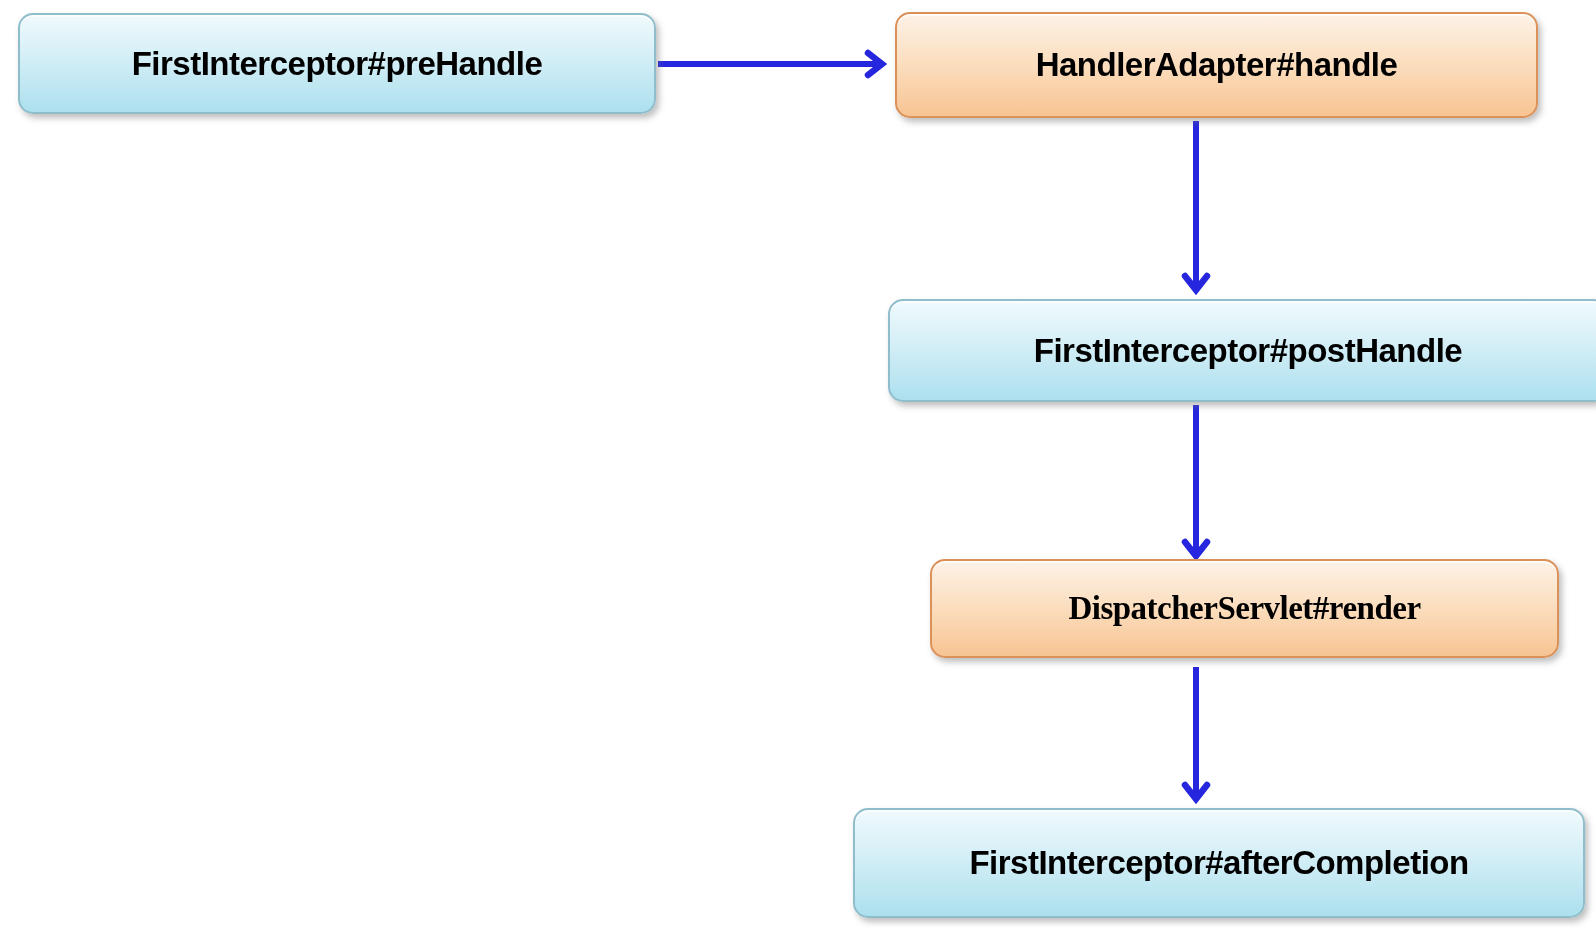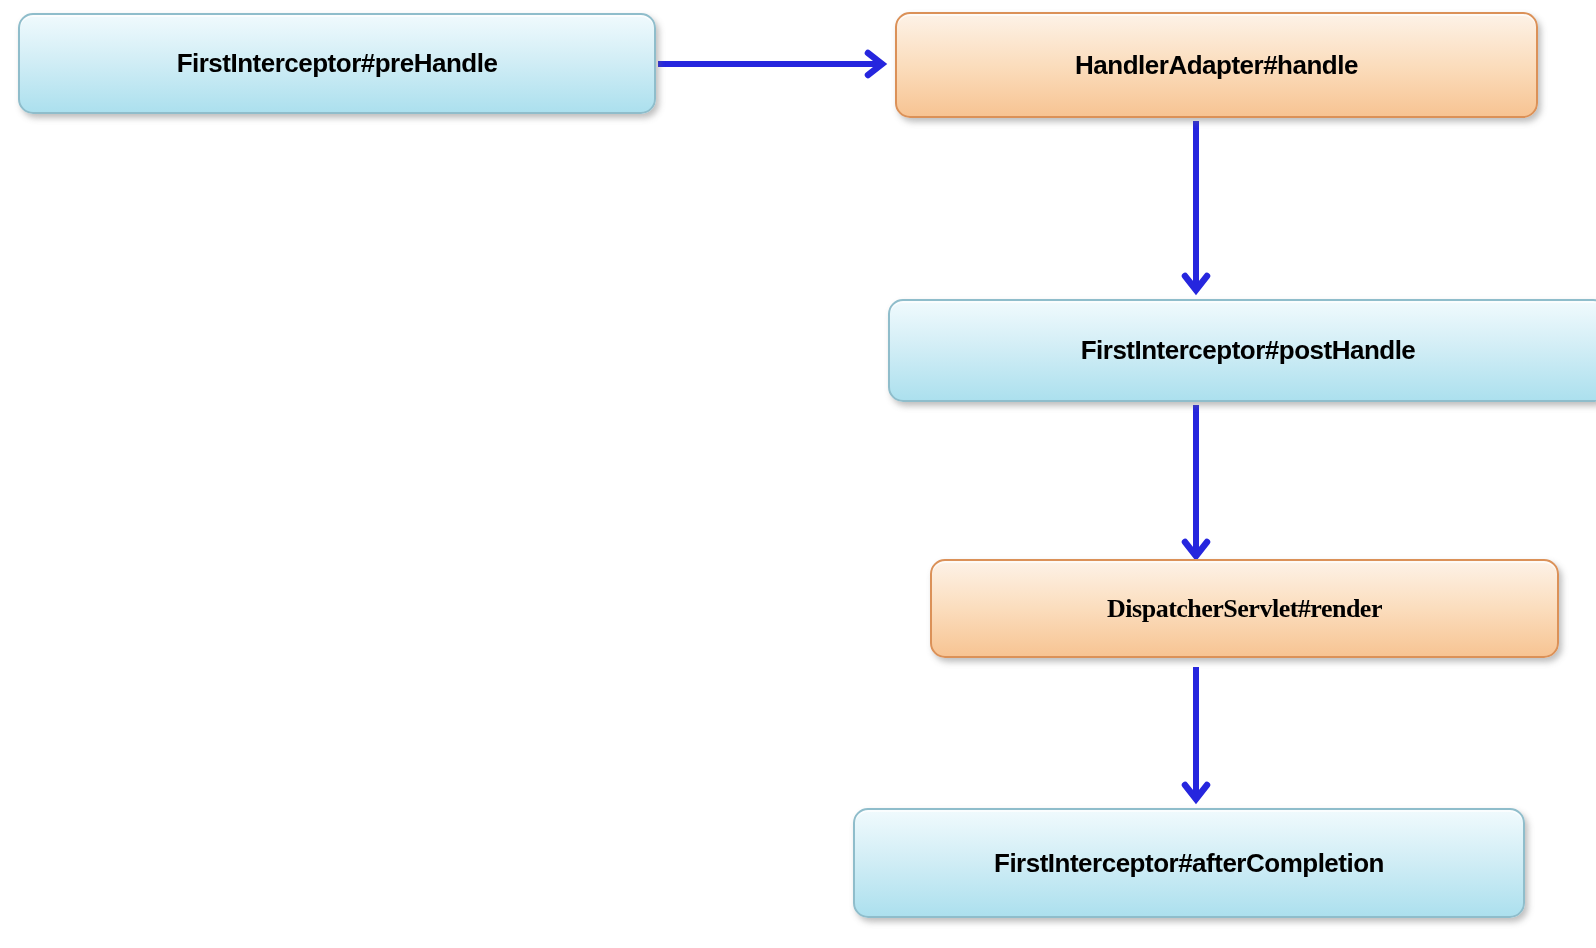--- a/index.html
+++ b/index.html
@@ -24,41 +24,41 @@
     pointer-events: none;
   }
   .node {
     position: absolute;
     box-sizing: border-box;
     display: flex;
     align-items: center;
     justify-content: center;
     border-radius: 15px;
     font-weight: bold;
-    font-size: 26px;
+    font-size: 33px;
     letter-spacing: -0.5px;
     color: #000000;
     text-align: center;
   }
   .node.blue {
     background: linear-gradient(180deg, #f0fafd 0%, #d3eef6 45%, #ace0ee 100%);
     border: 2px solid #8fbdcb;
     box-shadow: inset 0 2px 0 rgba(255,255,255,0.65), 3px 4px 6px rgba(110,110,110,0.45);
   }
   .node.orange {
     background: linear-gradient(180deg, #fdf2e7 0%, #fbddbd 50%, #f7c493 100%);
     border: 2px solid #db9158;
     box-shadow: inset 0 2px 0 rgba(255,255,255,0.65), 3px 4px 6px rgba(110,110,110,0.45);
   }
   
   .n0 { left: 18px;  top: 13px;  width: 638px; height: 101px; }
   .n1 { left: 895px; top: 12px;  width: 643px; height: 106px; }
   .n2 { left: 888px; top: 299px; width: 720px; height: 103px; }
   .n3 { left: 930px; top: 559px; width: 629px; height: 99px; font-family: Liberation Serif, serif;  }
-  .n4 { left: 853px; top: 808px; width: 672px; height: 110px; }
+  .n4 { left: 853px; top: 808px; width: 732px; height: 110px; }
 </style>
 </head>
 <body>
 
 <div class="canvas">
 
   <svg class="edges" width="1596" height="948" viewBox="0 0 1596 948" xmlns="http://www.w3.org/2000/svg">
     <defs>
       <marker id="ah" markerUnits="userSpaceOnUse" markerWidth="36" markerHeight="36" refX="20" refY="18" orient="auto">
         <path d="M6,7 L20,18 L6,29" fill="none" stroke="#2626de" stroke-width="6.5" stroke-linejoin="miter" stroke-linecap="round"></path>

